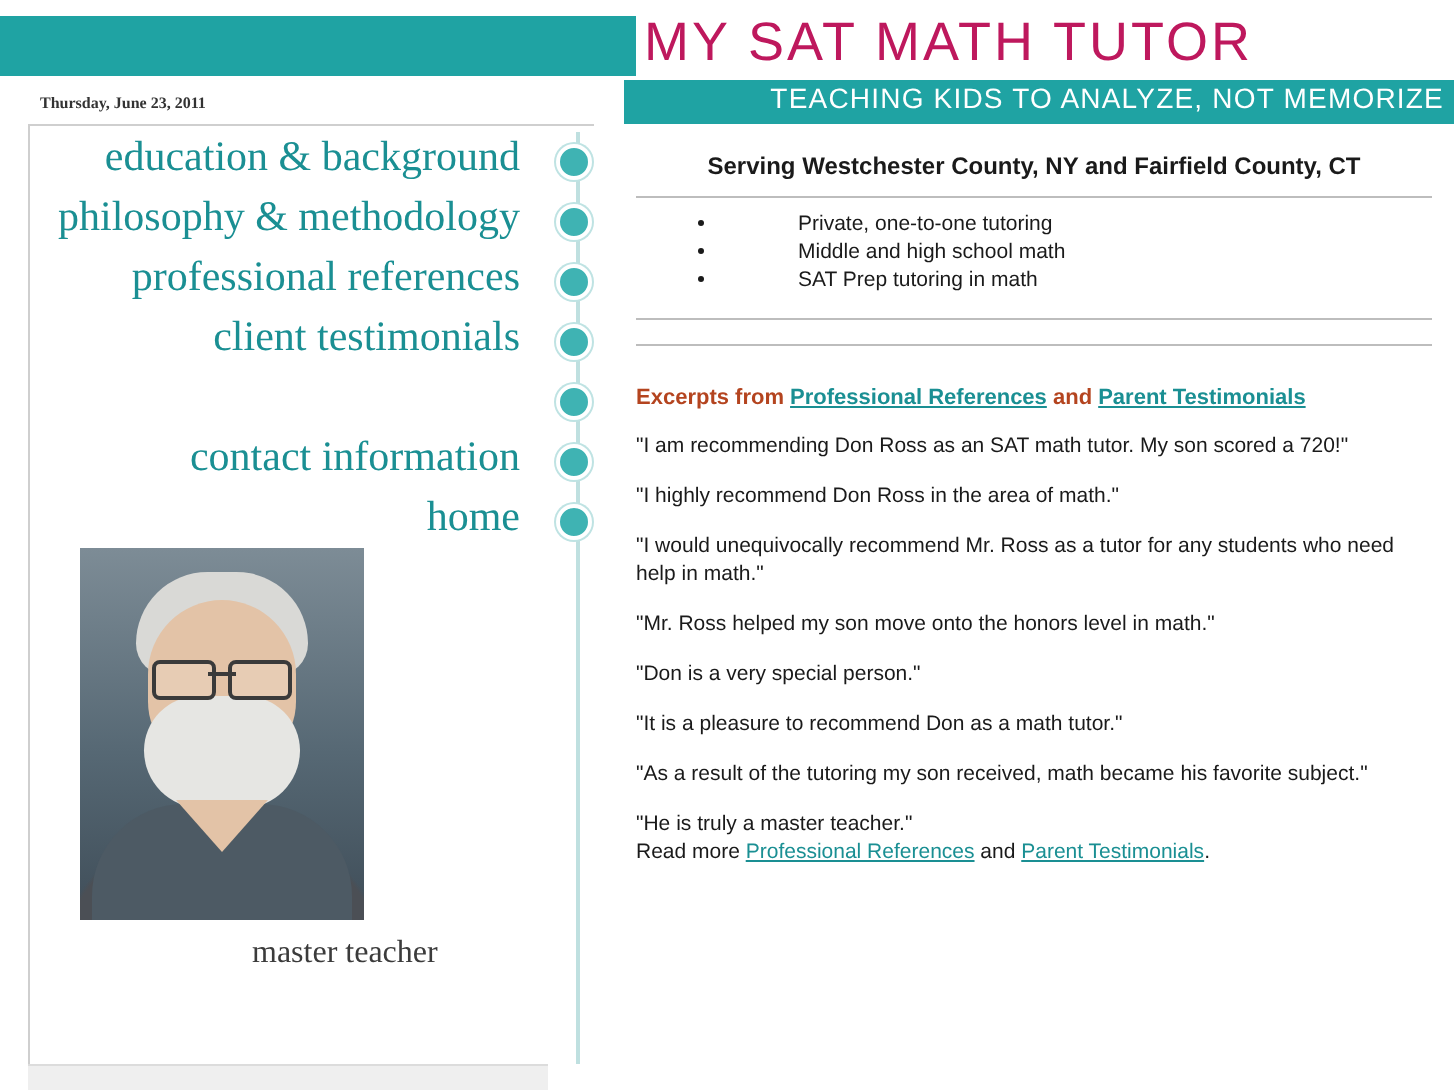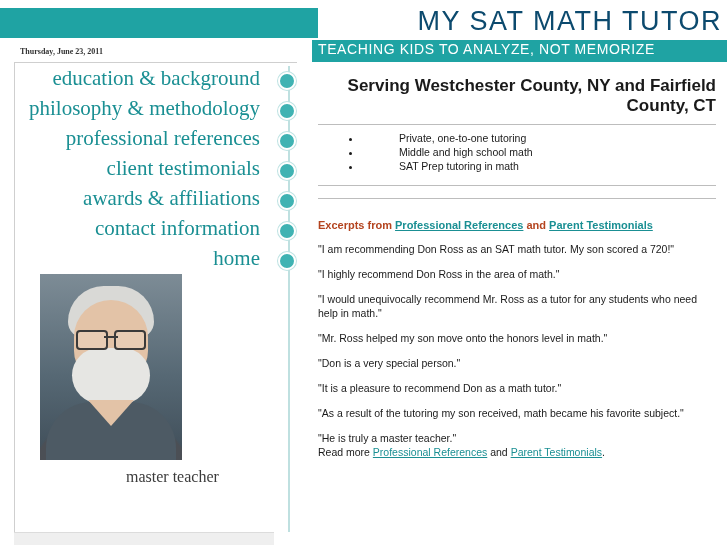--- a/index.html
+++ b/index.html
@@ -23,30 +23,30 @@
     background:#1fa3a3;
   }
   #banner-white-block{
     position:absolute;left:318px;top:8px;width:409px;height:30px;
     background:#ffffff;
   }
   #site-title{
     position:absolute;left:322px;top:6px;width:400px;
     font-family:"Liberation Sans", sans-serif;
     font-size:27px;letter-spacing:1.5px;
-    color:#0c4a6e;text-align:right;white-space:nowrap;
+    color:#be185d;text-align:left;white-space:nowrap;
   }
   #tagline-bar{
     position:absolute;left:312px;top:40px;width:415px;height:22px;
     background:#1fa3a3;
   }
   #tagline{
     position:absolute;left:318px;top:41px;width:404px;
     font-size:14px;letter-spacing:0.6px;color:#ffffff;
-    text-align:left;white-space:nowrap;
+    text-align:right;white-space:nowrap;
   }
   
   #date-line{
     position:absolute;left:20px;top:47px;width:278px;
     text-align:left;font-size:8px;font-weight:bold;color:#333;
     font-family:"Liberation Serif", serif;
   }
   
   #left-col{
     position:absolute;left:14px;top:62px;width:282px;height:470px;
@@ -136,21 +136,21 @@
   #bottom-text{
     position:absolute;left:30px;top:535px;width:250px;
     font-family:"Liberation Serif", serif;
     font-size:10px;color:#444;
   }
   
   #right-col{
     position:absolute;left:318px;top:64px;width:398px;height:470px;
   }
   #serving{
-    text-align:right;font-weight:bold;font-size:17px;color:#1a1a1a;
+    text-align:center;font-weight:bold;font-size:12px;color:#1a1a1a;
     padding-top:12px;
   }
   .hr{
     height:1px;background:#bdbdbd;margin:8px 0 6px 0;
   }
   .bullets{
     margin:0;padding-left:44px;
   }
   .bullets li{
     font-size:10.5px;color:#1a1a1a;line-height:14px;margin:0;
@@ -198,21 +198,20 @@
   </div>
   <div class="nav-row">
     <span class="nav-label">professional references</span>
     <span class="nav-dot"></span>
   </div>
   <div class="nav-row">
     <span class="nav-label">client testimonials</span>
     <span class="nav-dot"></span>
   </div>
   <div class="nav-row">
-    <span class="nav-label">awards &amp; affiliations</span>
     <span class="nav-dot"></span>
   </div>
   <div class="nav-row">
     <span class="nav-label">contact information</span>
     <span class="nav-dot"></span>
   </div>
   <div class="nav-row">
     <span class="nav-label">home</span>
     <span class="nav-dot"></span>
   </div>

